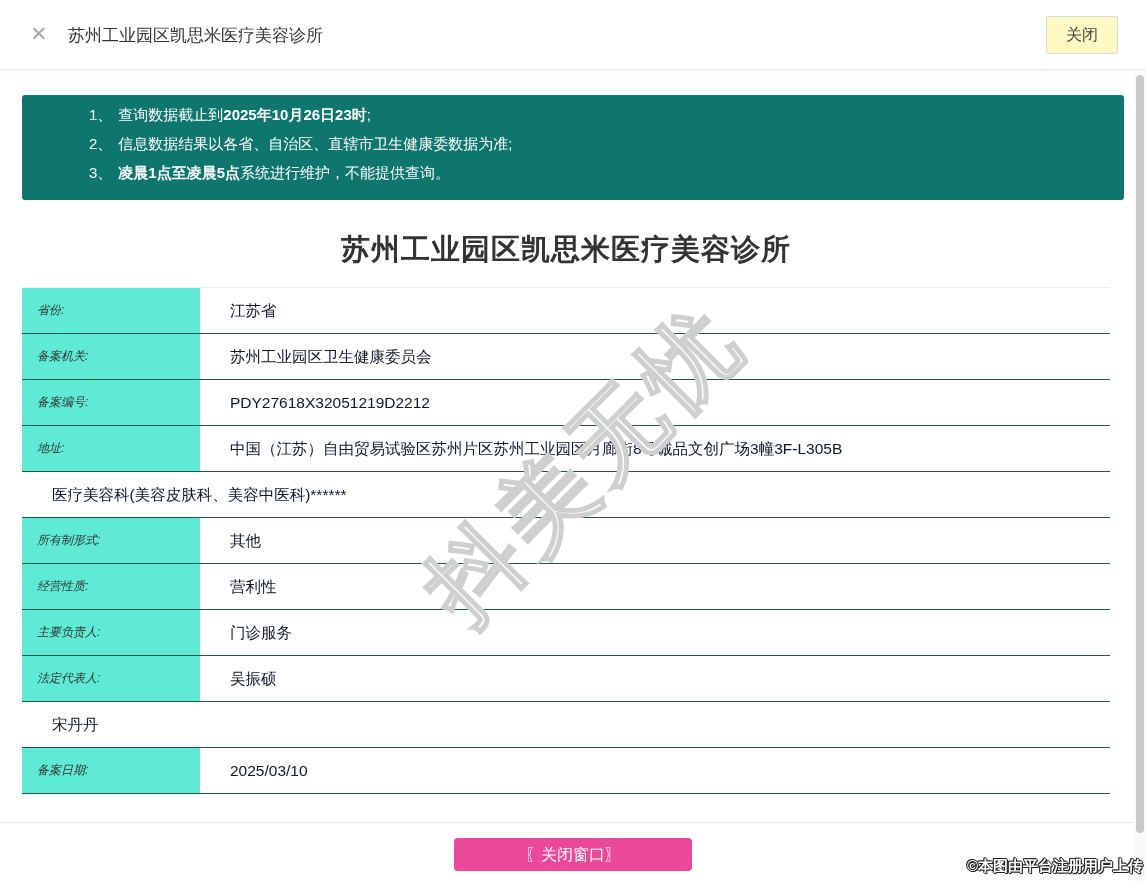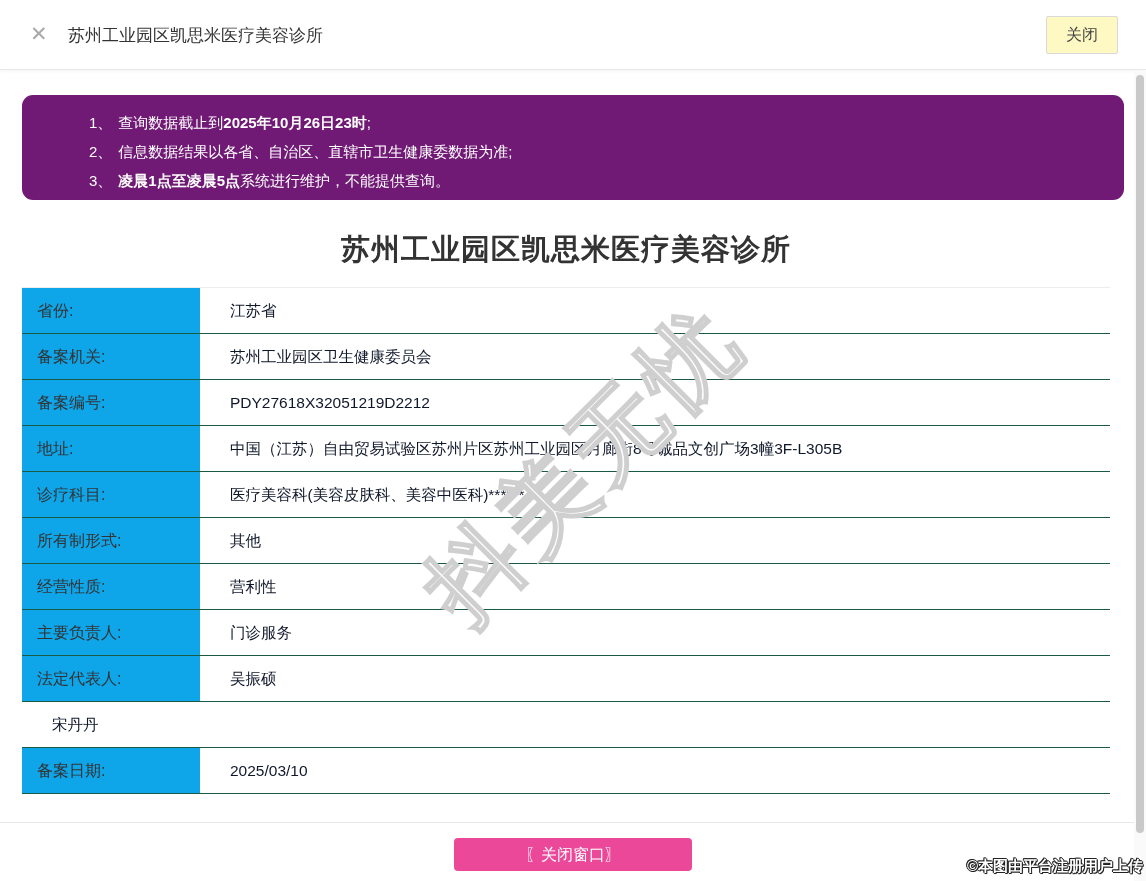--- a/index.html
+++ b/index.html
@@ -48,24 +48,24 @@
   }
   .scrollbar-thumb {
     position: absolute; right: 2px; top: 4px;
     width: 8px; height: 758px;
     background: #c9c9c9; border-radius: 4px;
   }
   
   .notice {
     position: absolute; left: 22px; top: 95px;
     width: 1102px; height: 105px;
-    background: #701a75;
-    border-radius: 11px;
+    background: #0f766e;
+    border-radius: 3px;
     color: #fff;
-    padding: 13px 20px 0 67px;
+    padding: 5px 20px 0 67px;
     z-index: 5;
   }
   .notice-item {
     font-size: 15px; line-height: 29px; white-space: nowrap;
   }
   .notice-item .num { margin-right: 6px; }
   .notice-item b { font-weight: bold; }
   
   .main-title {
     position: absolute; left: 22px; top: 230px;
@@ -82,25 +82,26 @@
     border-top: 1px solid #ededed;
     z-index: 5;
   }
   .trow {
     display: flex;
     height: 46px;
     border-bottom: 1px solid #1b5a45;
   }
   .tlabel {
     width: 178px; flex: 0 0 178px;
-    background: #0ea5e9;
-    font-size: 16px; color: #333;
+    background: #5eead4;
+    font-size: 12px; color: #333;
     line-height: 45px;
     padding-left: 15px;
     white-space: nowrap;
+    font-style: italic;
   }
   .tvalue {
     flex: 1;
     font-size: 15.5px; color: #0f172a;
     line-height: 45px;
     padding-left: 30px;
     white-space: nowrap;
   }
   
   .bottom-divider {
@@ -178,21 +179,20 @@
   </div>
   <div class="trow">
     <div class="tlabel">备案编号:</div>
     <div class="tvalue">PDY27618X32051219D2212</div>
   </div>
   <div class="trow">
     <div class="tlabel">地址:</div>
     <div class="tvalue">中国（江苏）自由贸易试验区苏州片区苏州工业园区月廊街8号诚品文创广场3幢3F-L305B</div>
   </div>
   <div class="trow">
-    <div class="tlabel">诊疗科目:</div>
     <div class="tvalue">医疗美容科(美容皮肤科、美容中医科)******</div>
   </div>
   <div class="trow">
     <div class="tlabel">所有制形式:</div>
     <div class="tvalue">其他</div>
   </div>
   <div class="trow">
     <div class="tlabel">经营性质:</div>
     <div class="tvalue">营利性</div>
   </div>

